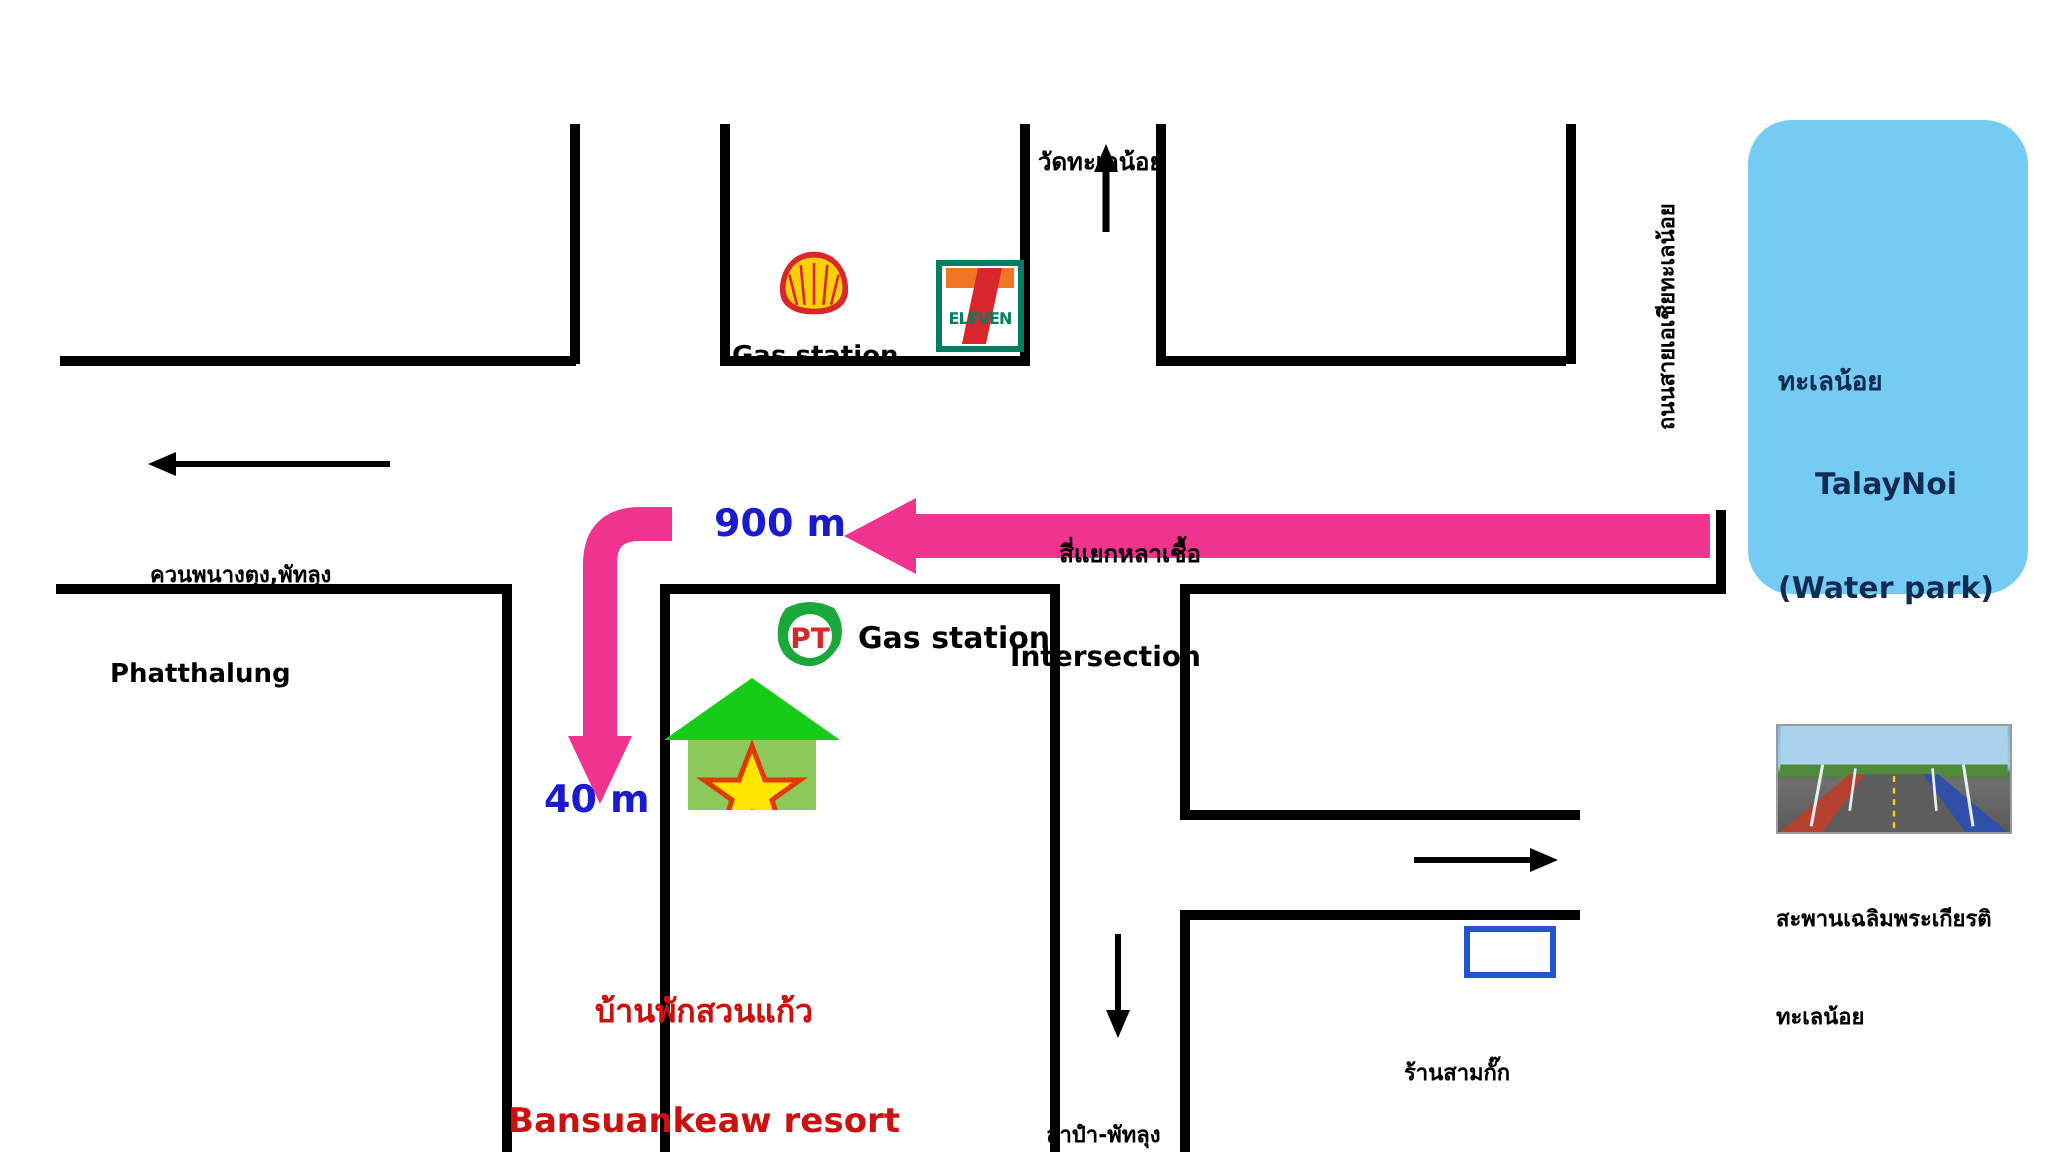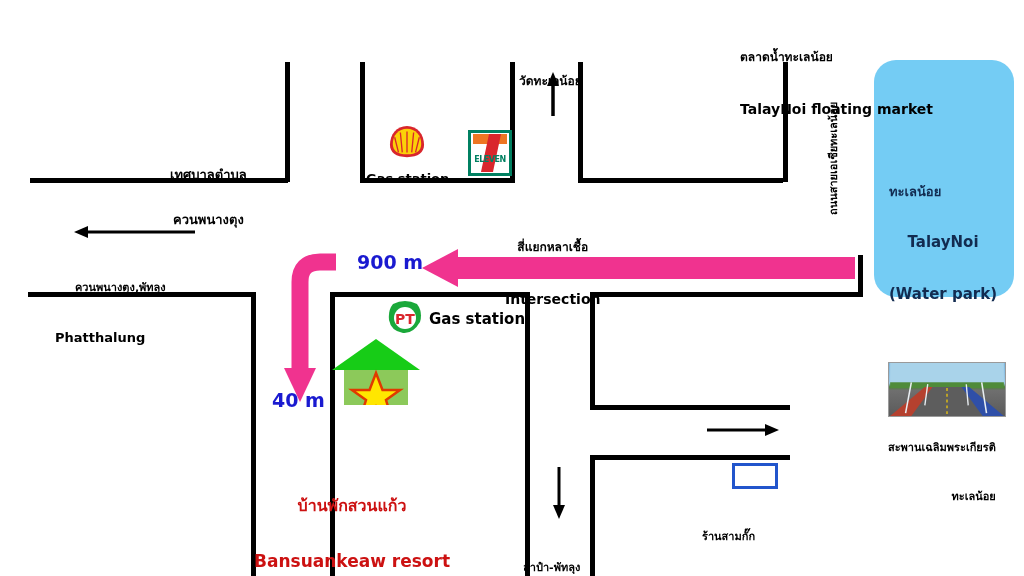--- a/index.html
+++ b/index.html
@@ -78,31 +78,23 @@
 
     <path d="M 855 268 L 452 268" stroke="#f0338f" stroke-width="22" fill="none"></path>
 
     <polygon points="422,268 458,249 458,287" fill="#f0338f"></polygon>
 
     <path d="M 336 262 L 320 262 Q 300 262 300 282 L 300 375" stroke="#f0338f" stroke-width="17" fill="none" stroke-linecap="butt"></path>
 
     <polygon points="300,402 284,368 316,368" fill="#f0338f"></polygon>
   </svg>
 
-  <div class="lbl blk" style="left:740px; top:14px;">
-    <div class="thai-small" style="font-size:12px;">ตลาดน้ำทะเลน้อย</div>
-    <div style="font-size:14px;">TalayNoi floating market</div>
-  </div>
 
   <div class="vert-text" style="left:824px; top:215px;">ถนนสายเอเชียทะเลน้อย</div>
 
-  <div class="lbl blk" style="left:170px; top:138px; text-align:center; font-size:13px;">
-    <div>เทศบาลตำบล</div>
-    <div>ควนพนางตุง</div>
-  </div>
 
   <svg style="position:absolute; left:388px; top:124px; width:38px; height:36px;" viewBox="0 0 40 38">
     <path d="M20 2 C9 2 2 11 2 22 C2 30 8 35 20 35 C32 35 38 30 38 22 C38 11 31 2 20 2 Z" fill="#d9262c"></path>
     <path d="M20 5 C11 5 5 12 5 21 C5 28 10 32 20 32 C30 32 35 28 35 21 C35 12 29 5 20 5 Z" fill="#fbd008"></path>
     <path d="M20 8 L20 30 M13 9 L15 30 M27 9 L25 30 M7 14 L11 30 M33 14 L29 30" stroke="#d9262c" stroke-width="1.4" fill="none"></path>
   </svg>
   <div class="lbl blk en-small" style="left:366px; top:172px; font-size:13px;">Gas station</div>
 
   <div style="position:absolute; left:468px; top:130px; width:44px; height:46px; background:#ee7623; border:3px solid #008061;">
     <div style="position:absolute; left:0; top:0; right:0; bottom:0; background:#fff;"></div>
@@ -110,21 +102,21 @@
     <div style="position:absolute; left:14px; top:1px; width:12px; height:38px; background:#d9262c; transform:skewX(-12deg);"></div>
     <div style="position:absolute; left:0; bottom:9px; width:100%; text-align:center; color:#008061; font-size:8px; font-weight:bold; letter-spacing:-0.5px;">ELEVEN</div>
   </div>
 
   <svg style="position:absolute; left:526px; top:60px; width:110px; height:60px;">
     <line x1="27" y1="56" x2="27" y2="22" stroke="#000" stroke-width="3.5"></line>
     <polygon points="27,12 21,26 33,26" fill="#000"></polygon>
   </svg>
   <div class="lbl blk thai-small" style="left:519px; top:75px; font-size:12px;">วัดทะเลน้อย</div>
 
-  <div class="lbl blk" style="left:505px; top:204px; text-align:center;">
+  <div class="lbl blk" style="left:505px; top:234px; text-align:right;">
     <div class="thai-small" style="font-size:12px;">สี่แยกหลาเชื้อ</div>
     <div style="font-size:14px;">Intersection</div>
   </div>
 
   <svg style="position:absolute; left:60px; top:222px; width:140px; height:20px;">
     <line x1="135" y1="10" x2="24" y2="10" stroke="#000" stroke-width="3"></line>
     <polygon points="14,10 28,4 28,16" fill="#000"></polygon>
   </svg>
   <div class="lbl blk" style="left:55px; top:245px;">
     <div class="thai-small" style="font-size:11px;margin-left:20px;">ควนพนางตุง,พัทลุง</div>
@@ -180,18 +172,18 @@
       <polygon points="0,55 118,55 74,25 44,25" fill="#5d5d5d"></polygon>
       <polygon points="0,55 22,55 44,25 36,25" fill="#b5412f"></polygon>
       <polygon points="118,55 96,55 74,25 82,25" fill="#2f4fa8"></polygon>
       <line x1="59" y1="26" x2="59" y2="55" stroke="#ffd400" stroke-width="1.2" stroke-dasharray="3 3"></line>
       <line x1="16" y1="52" x2="22" y2="20" stroke="#e9eef2" stroke-width="1.6"></line>
       <line x1="36" y1="44" x2="39" y2="22" stroke="#e9eef2" stroke-width="1.4"></line>
       <line x1="100" y1="52" x2="95" y2="20" stroke="#e9eef2" stroke-width="1.6"></line>
       <line x1="81" y1="44" x2="79" y2="22" stroke="#e9eef2" stroke-width="1.4"></line>
     </svg>
   </div>
-  <div class="lbl blk" style="left:888px; top:405px;text-align:right;">
+  <div class="lbl blk" style="left:888px; top:417px;">
     <div class="thai-small" style="font-size:11px;">สะพานเฉลิมพระเกียรติ</div>
     <div class="thai-small" style="font-size:11px;">ทะเลน้อย</div>
   </div>
 
 </div>
 
 </body></html>

